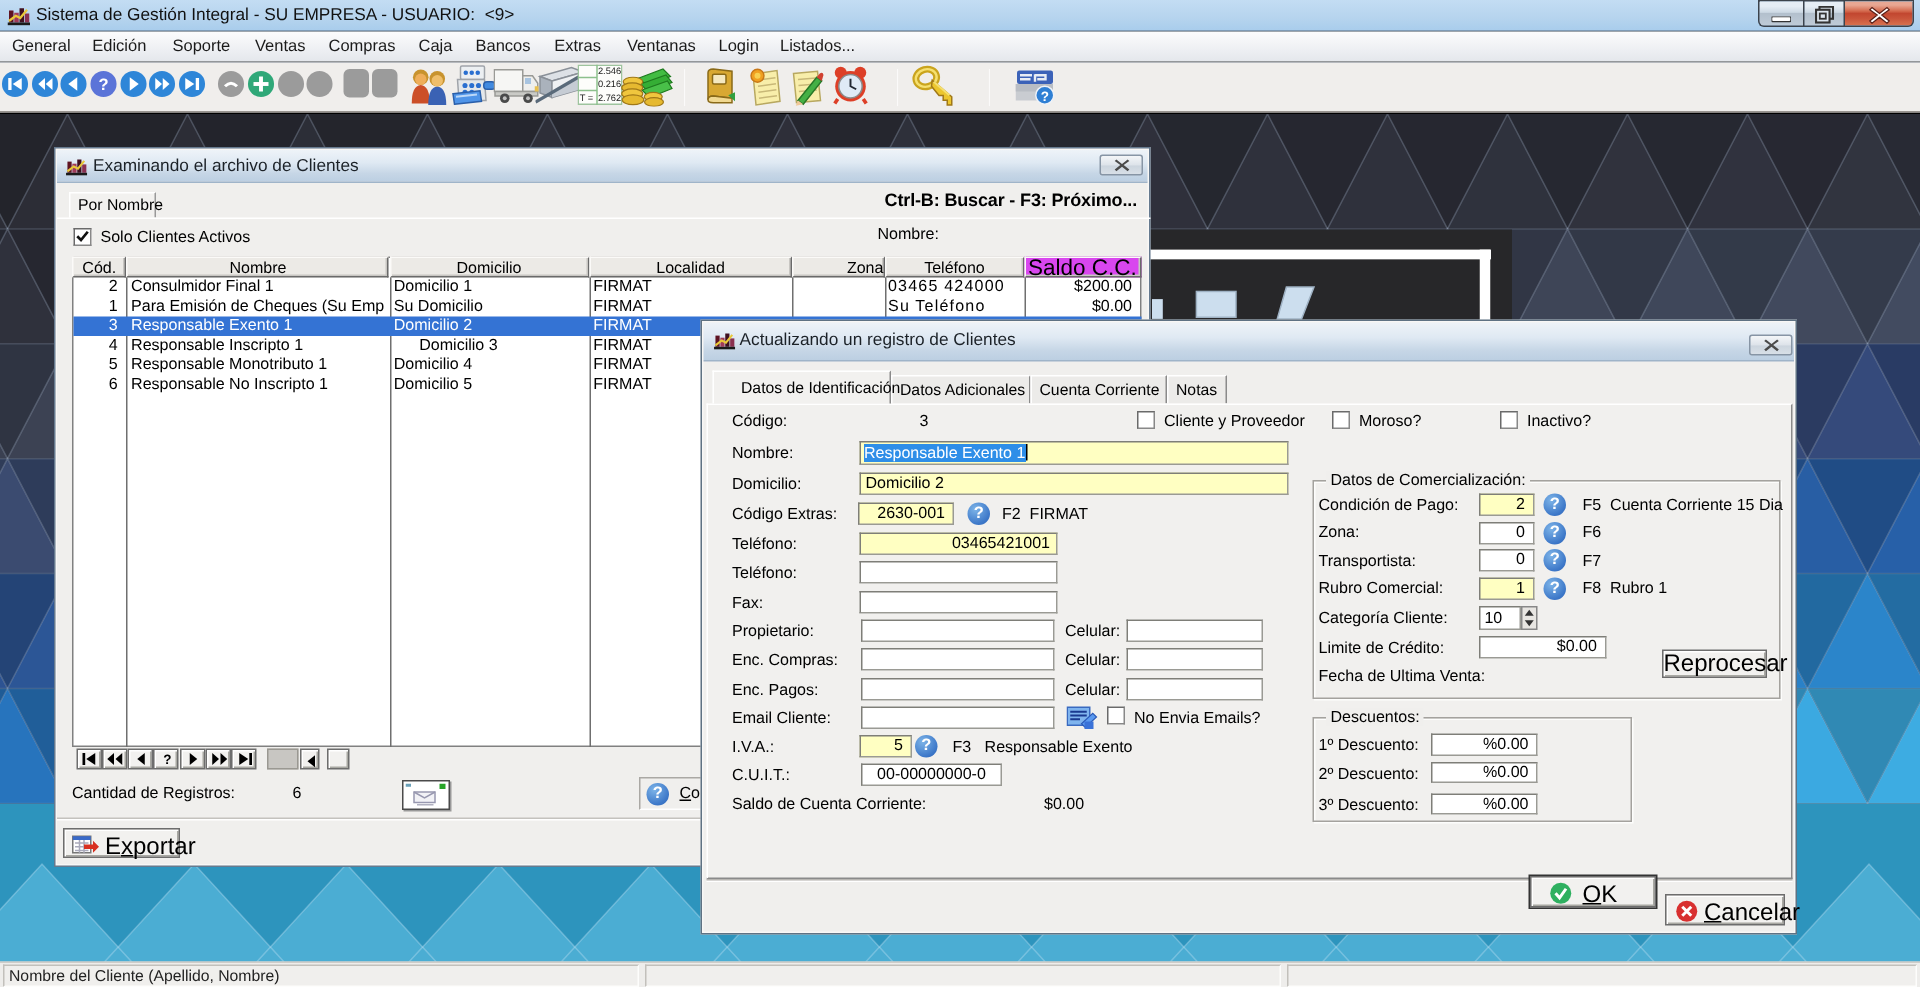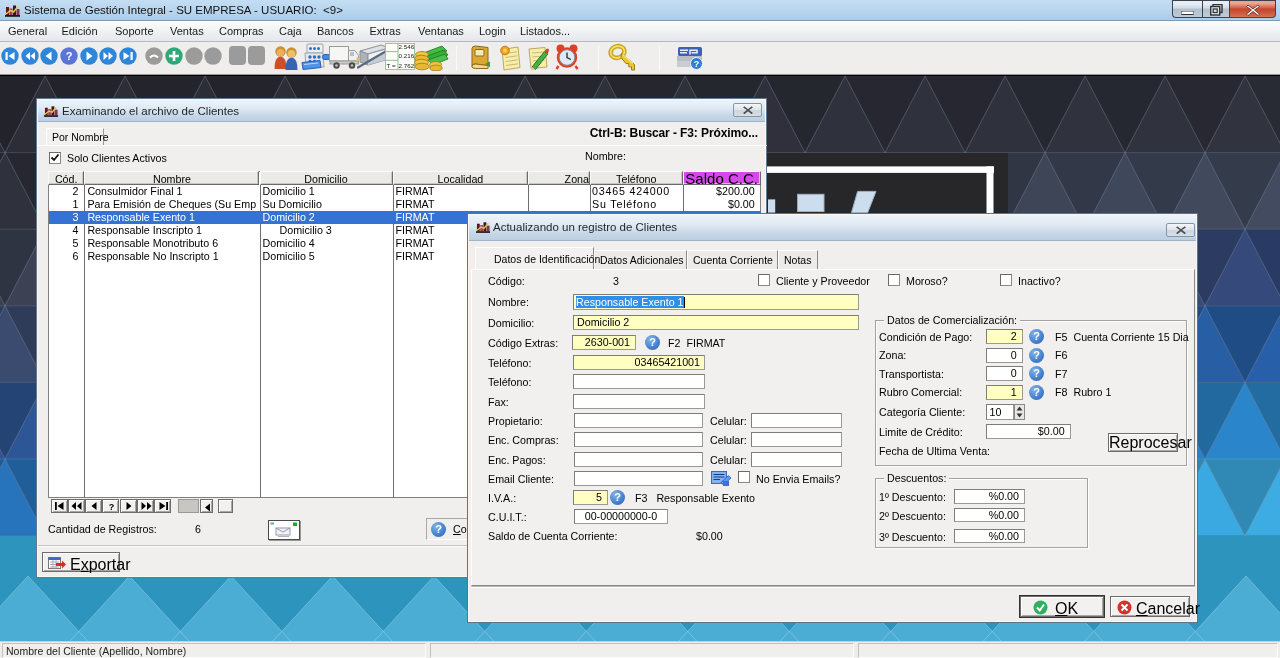--- a/index.html
+++ b/index.html
@@ -803,21 +803,21 @@
     <div class="abs" style="left:12px;top:112px;width:712px;height:13px;background:#3473d4;"></div>
     <div class="abs" style="left:11.0px;top:112px;width:33.4px;height:13px;font-size:10.7px;line-height:13px;color:#fff;text-align:right;padding-right:3px;">3</div>
     <div class="abs" style="left:47.4px;top:112px;width:172.1px;height:13px;font-size:10.7px;line-height:13px;color:#fff;padding-left:3px;white-space:nowrap;overflow:hidden;">Responsable Exento 1</div>
     <div class="abs" style="left:222.5px;top:112px;width:130.0px;height:13px;font-size:10.7px;line-height:13px;color:#fff;padding-left:3px;white-space:nowrap;overflow:hidden;">Domicilio 2</div>
     <div class="abs" style="left:355.5px;top:112px;width:132.8px;height:13px;font-size:10.7px;line-height:13px;color:#fff;padding-left:3px;white-space:nowrap;overflow:hidden;">FIRMAT</div>
     <div class="abs" style="left:11.0px;top:125px;width:33.4px;height:13px;font-size:10.7px;line-height:13px;color:#000;text-align:right;padding-right:3px;">4</div>
     <div class="abs" style="left:47.4px;top:125px;width:172.1px;height:13px;font-size:10.7px;line-height:13px;color:#000;padding-left:3px;white-space:nowrap;overflow:hidden;">Responsable Inscripto 1</div>
     <div class="abs" style="left:222.5px;top:125px;width:130.0px;height:13px;font-size:10.7px;line-height:13px;color:#000;padding-left:20px;white-space:nowrap;overflow:hidden;">Domicilio 3</div>
     <div class="abs" style="left:355.5px;top:125px;width:132.8px;height:13px;font-size:10.7px;line-height:13px;color:#000;padding-left:3px;white-space:nowrap;overflow:hidden;">FIRMAT</div>
     <div class="abs" style="left:11.0px;top:138px;width:33.4px;height:13px;font-size:10.7px;line-height:13px;color:#000;text-align:right;padding-right:3px;">5</div>
-    <div class="abs" style="left:47.4px;top:138px;width:172.1px;height:13px;font-size:10.7px;line-height:13px;color:#000;padding-left:3px;white-space:nowrap;overflow:hidden;">Responsable Monotributo 6</div>
+    <div class="abs" style="left:47.4px;top:138px;width:172.1px;height:13px;font-size:10.7px;line-height:13px;color:#000;padding-left:3px;white-space:nowrap;overflow:hidden;">Responsable Monotributo 1</div>
     <div class="abs" style="left:222.5px;top:138px;width:130.0px;height:13px;font-size:10.7px;line-height:13px;color:#000;padding-left:3px;white-space:nowrap;overflow:hidden;">Domicilio 4</div>
     <div class="abs" style="left:355.5px;top:138px;width:132.8px;height:13px;font-size:10.7px;line-height:13px;color:#000;padding-left:3px;white-space:nowrap;overflow:hidden;">FIRMAT</div>
     <div class="abs" style="left:11.0px;top:151px;width:33.4px;height:13px;font-size:10.7px;line-height:13px;color:#000;text-align:right;padding-right:3px;">6</div>
     <div class="abs" style="left:47.4px;top:151px;width:172.1px;height:13px;font-size:10.7px;line-height:13px;color:#000;padding-left:3px;white-space:nowrap;overflow:hidden;">Responsable No Inscripto 1</div>
     <div class="abs" style="left:222.5px;top:151px;width:130.0px;height:13px;font-size:10.7px;line-height:13px;color:#000;padding-left:3px;white-space:nowrap;overflow:hidden;">Domicilio 5</div>
     <div class="abs" style="left:355.5px;top:151px;width:132.8px;height:13px;font-size:10.7px;line-height:13px;color:#000;padding-left:3px;white-space:nowrap;overflow:hidden;">FIRMAT</div>
     <div class="btn3d" style="left:14px;top:400px;width:17px;height:14px;"></div>
     <div class="btn3d" style="left:31px;top:400px;width:17px;height:14px;"></div>
     <div class="btn3d" style="left:48px;top:400px;width:17px;height:14px;"></div>
     <div class="btn3d" style="left:65px;top:400px;width:17px;height:14px;"></div>
@@ -995,21 +995,21 @@
     <div class="gbox" style="left:407px;top:264px;width:213px;height:70px;">
       <div class="gt">Descuentos:</div>
     </div>
     <div class="lbl" style="left:411px;top:277px;">1º Descuento:</div>
     <div class="fld" style="left:486px;top:275px;width:71px;height:14.5px;line-height:12.5px;text-align:right;padding:0 5px;">%0.00</div>
     <div class="lbl" style="left:411px;top:296px;">2º Descuento:</div>
     <div class="fld" style="left:486px;top:293.5px;width:71px;height:14.5px;line-height:12.5px;text-align:right;padding:0 5px;">%0.00</div>
     <div class="lbl" style="left:411px;top:317px;">3º Descuento:</div>
     <div class="fld" style="left:486px;top:314.5px;width:71px;height:14.5px;line-height:12.5px;text-align:right;padding:0 5px;">%0.00</div>
     <div class="abs" style="left:3px;top:372px;width:724px;height:1px;background:#b8b6b2;box-shadow:0 1px 0 #fff;"></div>
-    <div class="btn3d" style="left:552px;top:382px;width:84px;height:21px;outline:1px solid #333;">
+    <div class="btn3d" style="left:552px;top:370px;width:84px;height:21px;outline:1px solid #333;">
       <svg class="abs" style="left:12px;top:3px" width="15" height="15">
         <circle cx="7.5" cy="7.5" r="7" fill="#2fb060"></circle>
         <path d="M4,7.5 L6.7,10.5 L11,4.5" stroke="#fff" stroke-width="2" fill="none"></path>
       </svg>
       <span style="position:absolute;left:34px;top:3px;"><u>O</u>K</span>
     </div>
     <div class="btn3d" style="left:642px;top:382px;width:80px;height:21px;">
       <svg class="abs" style="left:6px;top:3px" width="15" height="15">
         <circle cx="7.5" cy="7.5" r="7" fill="#d83030"></circle>
         <path d="M4.5,4.5 L10.5,10.5 M10.5,4.5 L4.5,10.5" stroke="#fff" stroke-width="2"></path>

